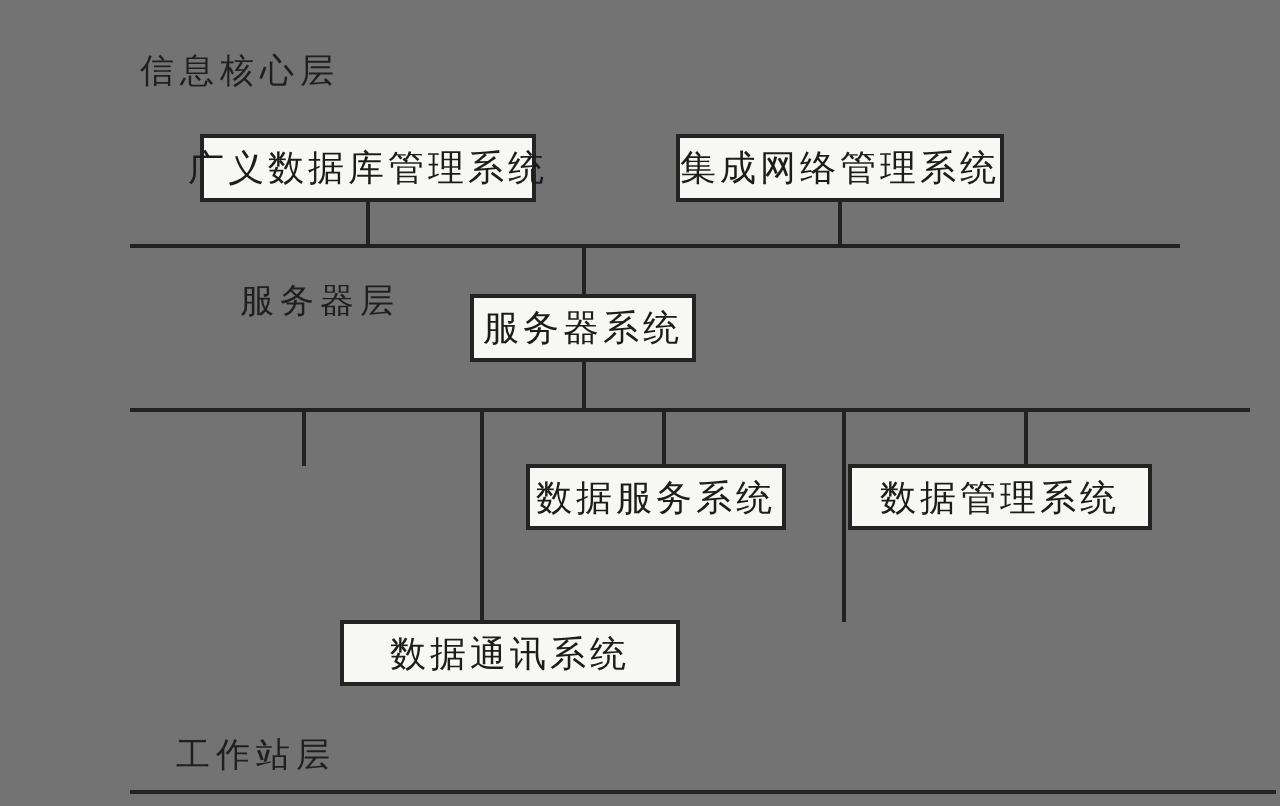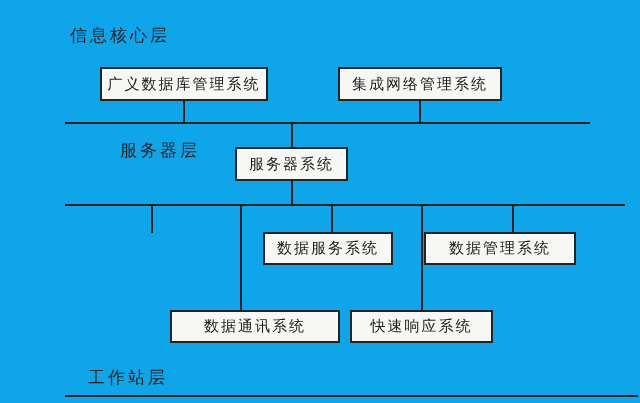--- a/index.html
+++ b/index.html
@@ -4,21 +4,21 @@
 <style>
   html, body {
     margin: 0;
     padding: 0;
     font-family: "Liberation Sans", sans-serif;
   }
   .canvas {
     position: relative;
     width: 640px;
     height: 403px;
-    background: #0ea5e9;
+    background: #737373;
     overflow: hidden;
     color: #1c1c1c;
   }
   
   .layer-label {
     position: absolute;
     font-size: 17px;
     letter-spacing: 3px;
     color: #1f1f1f;
     white-space: nowrap;
@@ -28,21 +28,21 @@
   #label-workstation { left: 88px;  top: 366px; }
 
   
   .node {
     position: absolute;
     border: 2px solid #232323;
     background: #f7f7f4;
     display: flex;
     align-items: center;
     justify-content: center;
-    font-size: 15px;
+    font-size: 18px;
     letter-spacing: 2px;
     white-space: nowrap;
     box-sizing: border-box;
   }
   #box-gdbms  { left: 100px; top: 67px;  width: 168px; height: 34px; }
   #box-inms   { left: 338px; top: 67px;  width: 164px; height: 34px; }
   #box-server { left: 235px; top: 147px; width: 113px; height: 34px; text-align: center; }
   #box-dps    { left: 82px;  top: 232px; width: 141px; height: 33px; }
   #box-dss    { left: 263px; top: 232px; width: 130px; height: 33px; }
   #box-dms    { left: 424px; top: 232px; width: 152px; height: 33px; }
@@ -97,15 +97,14 @@
   <div class="conn" id="conn-bus2-dms"></div>
   <div class="conn" id="conn-bus2-dcs"></div>
   <div class="conn" id="conn-bus2-qrs"></div>
 
   <div class="node" id="box-gdbms">广义数据库管理系统</div>
   <div class="node" id="box-inms">集成网络管理系统</div>
   <div class="node" id="box-server">服务器系统</div>
   <div class="node" id="box-dss">数据服务系统</div>
   <div class="node" id="box-dms">数据管理系统</div>
   <div class="node" id="box-dcs">数据通讯系统</div>
-  <div class="node" id="box-qrs">快速响应系统</div>
 
 </div>
 
 </body></html>

